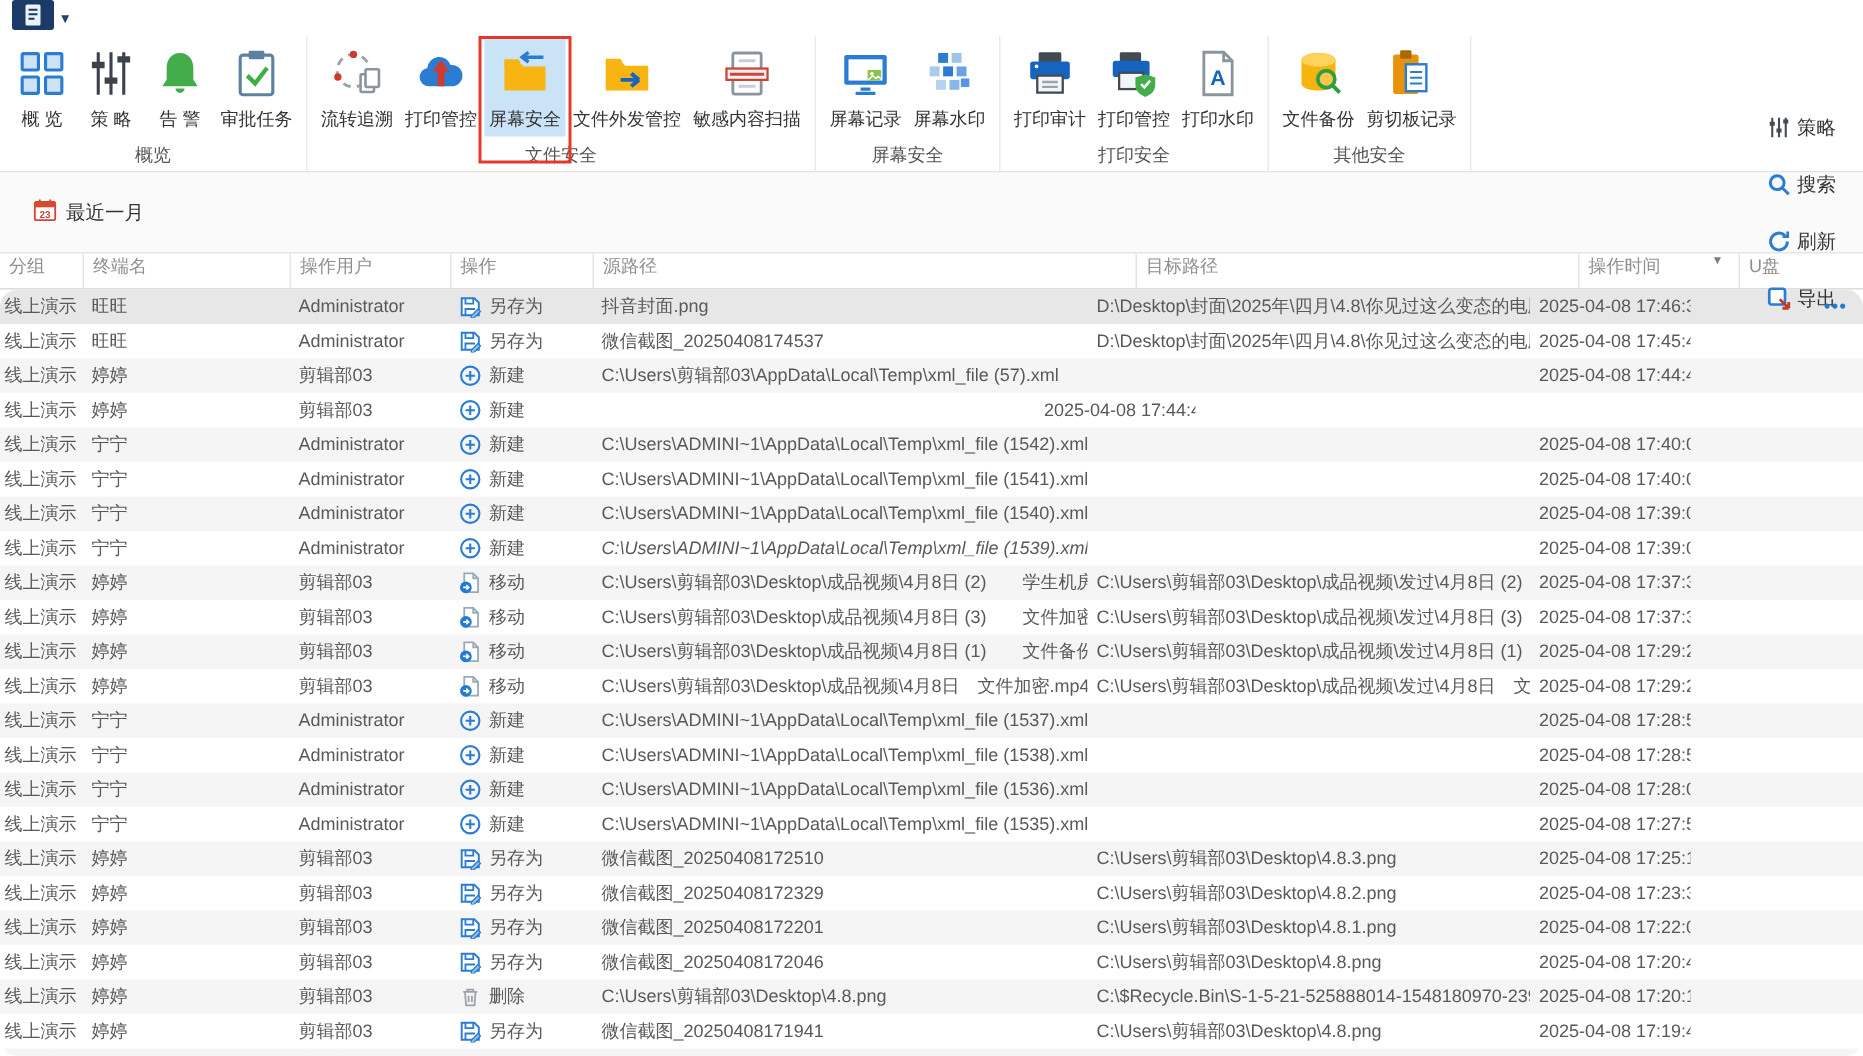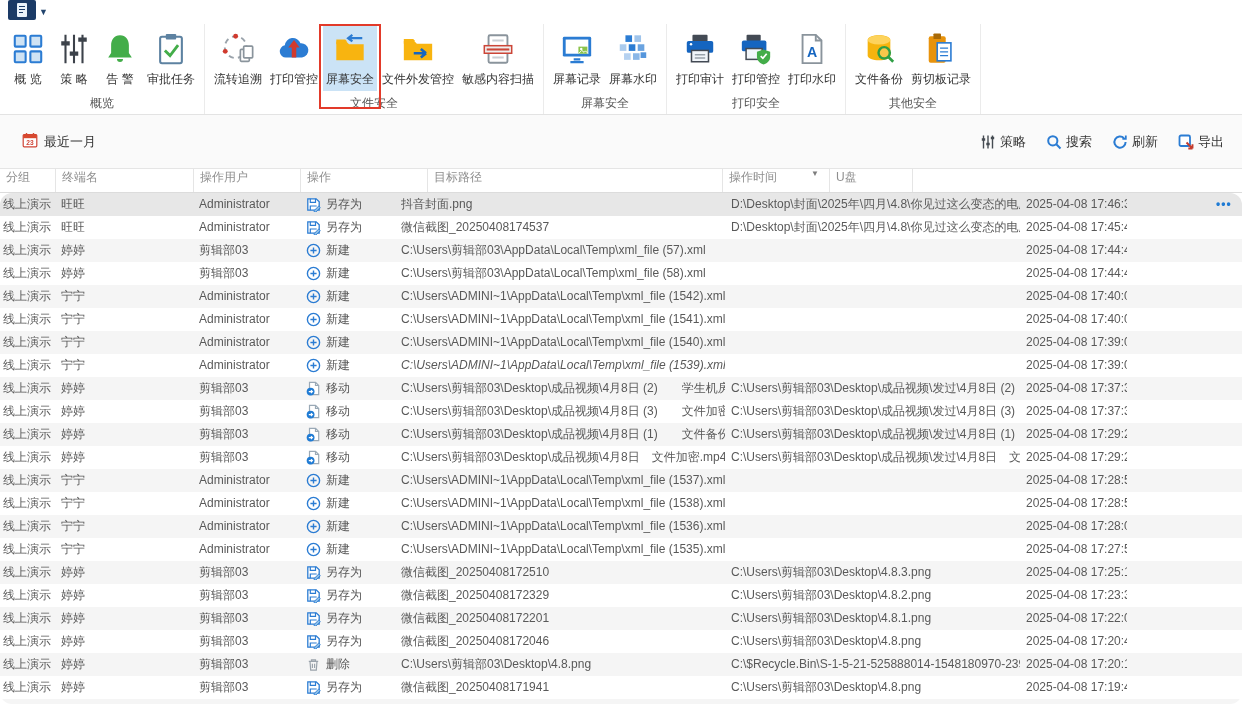--- a/index.html
+++ b/index.html
@@ -24,21 +24,21 @@
   .ribbon-item.selected { background:#cbe3f6; }
   .ricon { width:38px; height:42px; display:flex; align-items:center; justify-content:center; }
   .ricon svg { width:34px; height:34px; }
   .rlabel { font-size:12px; color:#333; white-space:nowrap; margin-top:1px; }
   .group-label { position:absolute; bottom:2px; left:0; right:0; text-align:center; font-size:12px; color:#555; }
   .red-outline { position:absolute; left:-4px; right:-4px; top:-2px; bottom:-18px; border:2px solid #e23a2a; z-index:4; pointer-events:none; }
   
   .content { background:#fafafa; }
   .filterbar { height:53px; display:flex; align-items:center; justify-content:space-between; padding:0 18px 0 22px; }
   .date-filter { display:flex; align-items:center; gap:6px; font-size:13px; color:#333; cursor:pointer; }
-  .actions { display:flex; gap:20px; }
+  .actions { display:flex; gap:20px;flex-direction:column; }
   .action { display:flex; align-items:center; gap:4px; font-size:13px; color:#333; cursor:pointer; }
   .action svg, .date-filter svg { width:16px; height:16px; }
   
   .table { background:#fff; }
   .thead { display:flex; height:25px; border-top:1px solid #e5e5e5; border-bottom:1px solid #dcdcdc; background:#fff; }
   .th { font-size:12px; color:#8f8f8f; display:flex; align-items:flex-start; padding:0 6px; border-left:1px solid #e5e5e5; flex:none; }
   .th:first-child { border-left:none; }
   .th .caret { margin-left:auto; color:#7d7d7d; font-size:8px; padding-right:4px; cursor:pointer; }
   .tbody { height:511px; overflow:hidden;border-radius:12px; }
   .tr { display:flex; height:23px; align-items:center; font-size:12px; color:#595959; }
@@ -337,20 +337,23 @@
           </div>
           <div class="th" style="width: 138px;">
             <span>终端名</span>
           </div>
           <div class="th" style="width: 107px;">
             <span>操作用户</span>
           </div>
           <div class="th" style="width: 95px;">
             <span>操作</span>
           </div>
+          <div class="th" style="width: 330px;">
+            <span>源路径</span>
+          </div>
           <div class="th" style="width: 295px; margin-left: 32px;">
             <span>目标路径</span>
           </div>
           <div class="th" style="width: 107px;">
             <span>操作时间</span>
             <span class="caret">▼</span>
           </div>
           <div class="th" style="width: 83px;">
             <span>U盘</span>
           </div>
@@ -422,21 +425,20 @@
             <div class="td c-user" style="width: 107px;">剪辑部03</div>
             <div class="td c-op" style="width: 95px;">
               <span style="display: flex;">
                 <svg viewBox="0 0 15 15" fill="none" stroke="#2b7cd3" stroke-width="1.4">
                   <circle cx="7.5" cy="7.5" r="6.1"></circle>
                   <path d="M7.5 4.4v6.2M4.4 7.5h6.2"></path>
                 </svg>
               </span>
               <span>新建</span>
             </div>
-            <div class="td c-source" style="width: 330px;">C:\Users\剪辑部03\AppData\Local\Temp\xml_file (58).xml</div>
             <div class="td c-target" style="width: 295px;"></div>
             <div class="td c-time" style="width: 107px;">2025-04-08 17:44:45</div>
             <div class="td c-usb" style="width: 83px;"></div>
             <div class="td" style="width: 32px;"></div>
           </div>
           <div class="tr">
             <div class="td c-group" style="width: 55px;">线上演示</div>
             <div class="td c-terminal" style="width: 138px;">宁宁</div>
             <div class="td c-user" style="width: 107px;">Administrator</div>
             <div class="td c-op" style="width: 95px;">

